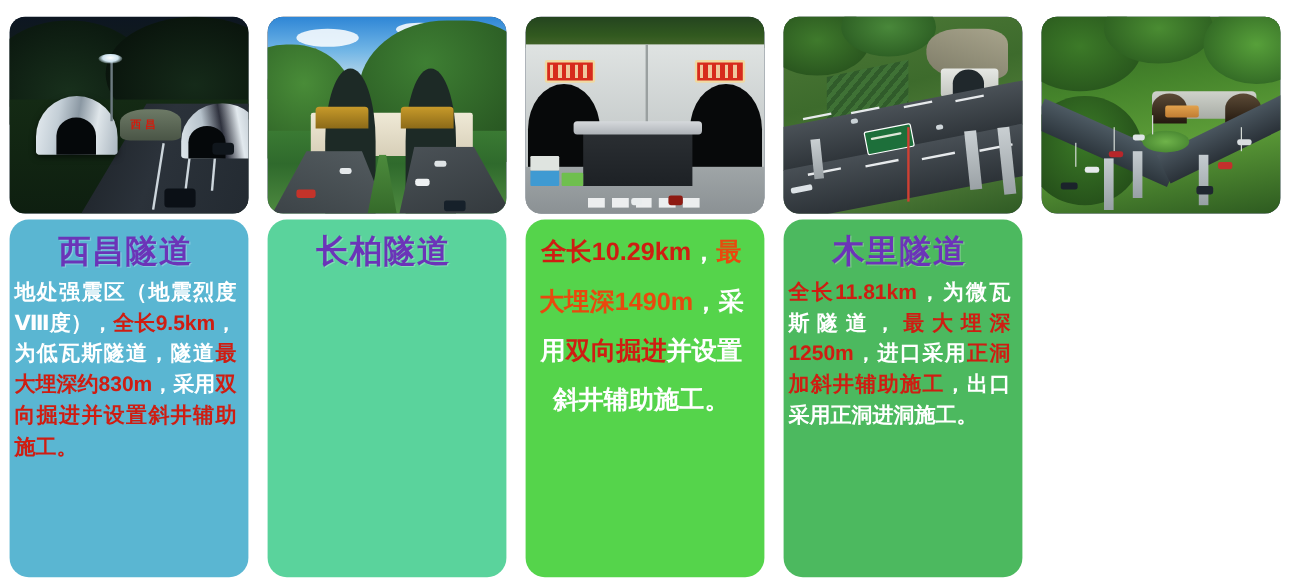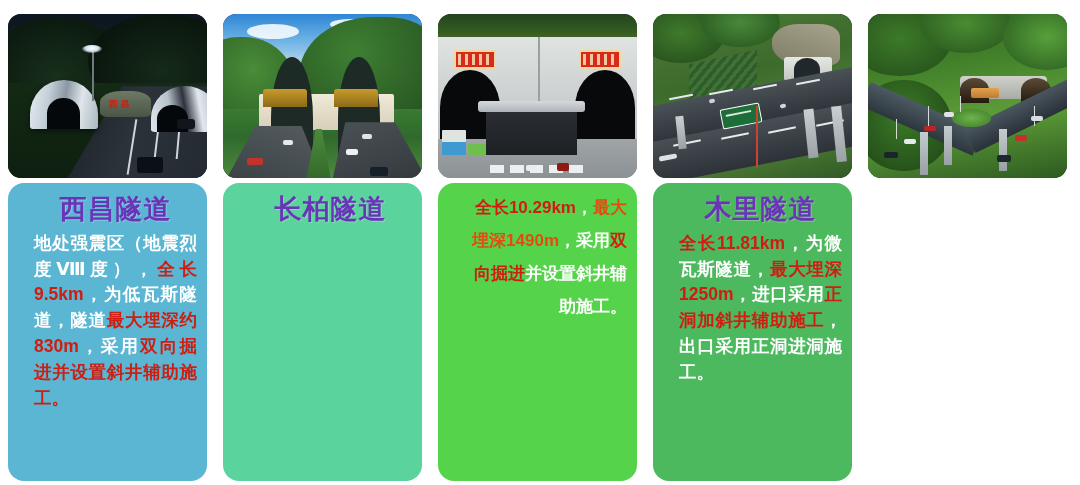--- a/index.html
+++ b/index.html
@@ -34,21 +34,21 @@
     position:relative;
     flex:0 0 auto;
     background:#203040;
   }
   .photo .scene{position:absolute;inset:0;}
   .card{
     margin-top:5px;
     flex:1 1 auto;
     border-radius:16px;
     box-sizing:border-box;
-    padding:8px 10px 10px 26px;
+    padding:8px 10px 10px 4px;
     display:flex;
     flex-direction:column;
     align-items:center;
     overflow:hidden;
   }
   .title{
     font-size:27px;
     font-weight:bold;
     letter-spacing:1px;
     color:#6b34b8;
@@ -60,21 +60,21 @@
   .body{
     font-size:17.5px;
     font-weight:bold;
     line-height:1.48;
     color:#ffffff;
     text-align:justify;
     text-justify:inter-ideograph;
     width:100%;
     letter-spacing:0px;
   }
-  .body.centered{ text-align:right; line-height:1.95; font-size:17px;}
+  .body.centered{ text-align:center; line-height:1.95; font-size:21px;}
   .em{color:#cf1d12;}
   .em3{color:#e8490e;}
 
   
   .c1 .card{background:#5ab6d2;}
   .c2 .card{background:#5ad39c;}
   .c3 .card{background:#55d44b;}
   .c4 .card{background:#4cb95f;}
   .c5 .card{background:#3ec5b0;}
 

